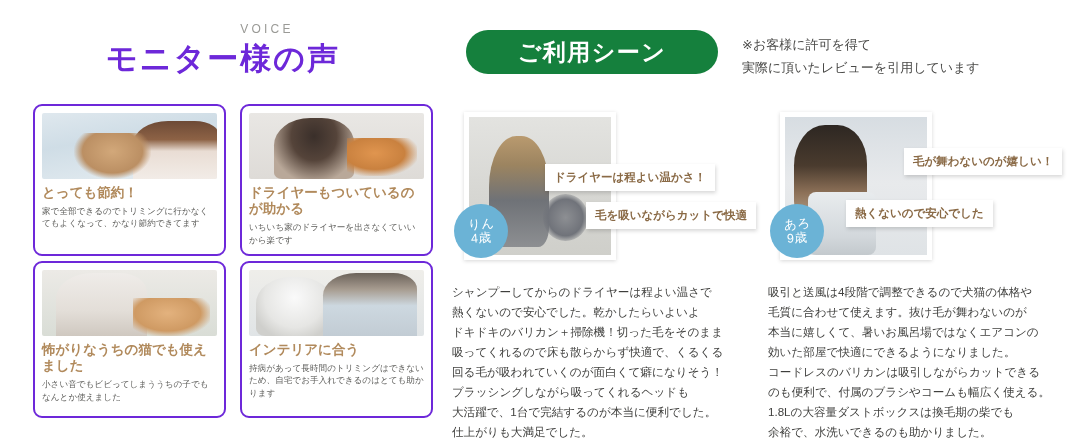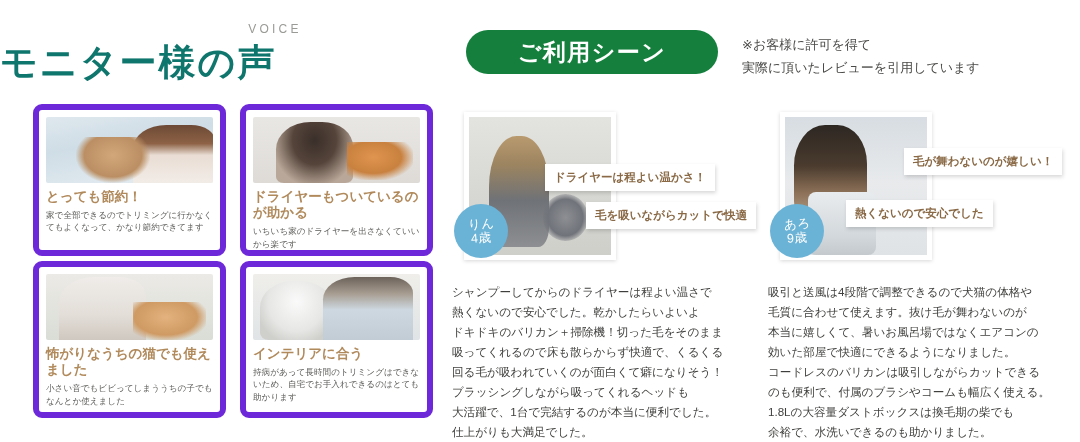--- a/index.html
+++ b/index.html
@@ -9,43 +9,44 @@
     font-family:"Liberation Sans","DejaVu Sans",sans-serif;
     overflow:hidden;
     position:relative;
   }
   .page{position:relative;width:1080px;height:442px;}
 
   
   .left-col{position:absolute;left:0;top:0;width:446px;height:442px;}
 
   .voice-label{
-    position:absolute;left:16px;top:22px;width:446px;
+    position:absolute;left:8px;top:22px;width:446px;
     text-align:center;
     font-size:12px;letter-spacing:3.2px;
     color:#9a9a96;font-weight:400;padding-left:36px;
   }
   .voice-title{
     position:absolute;left:0;top:38px;width:446px;
-    font-size:37px;font-weight:700;
+    text-align:center;
+    font-size:31px;font-weight:700;
     letter-spacing:2px;
-    color:#0f766e;
+    color:#6d28d9;
     white-space:nowrap;
   }
 
   .cards{
     position:absolute;left:33px;top:104px;
     width:400px;
     display:grid;
     grid-template-columns:193px 193px;
     grid-template-rows:152px 157px;
     column-gap:14px;row-gap:5px;
   }
   .card{
-    border:6px solid #6d28d9;
+    border:2px solid #6d28d9;
     border-radius:9px;
     background:#fff;
     padding:7px 7px 6px 7px;
     box-sizing:border-box;
     overflow:hidden;
     position:relative;
   }
   .card-photo{
     width:100%;height:66px;
     border-radius:2px;

